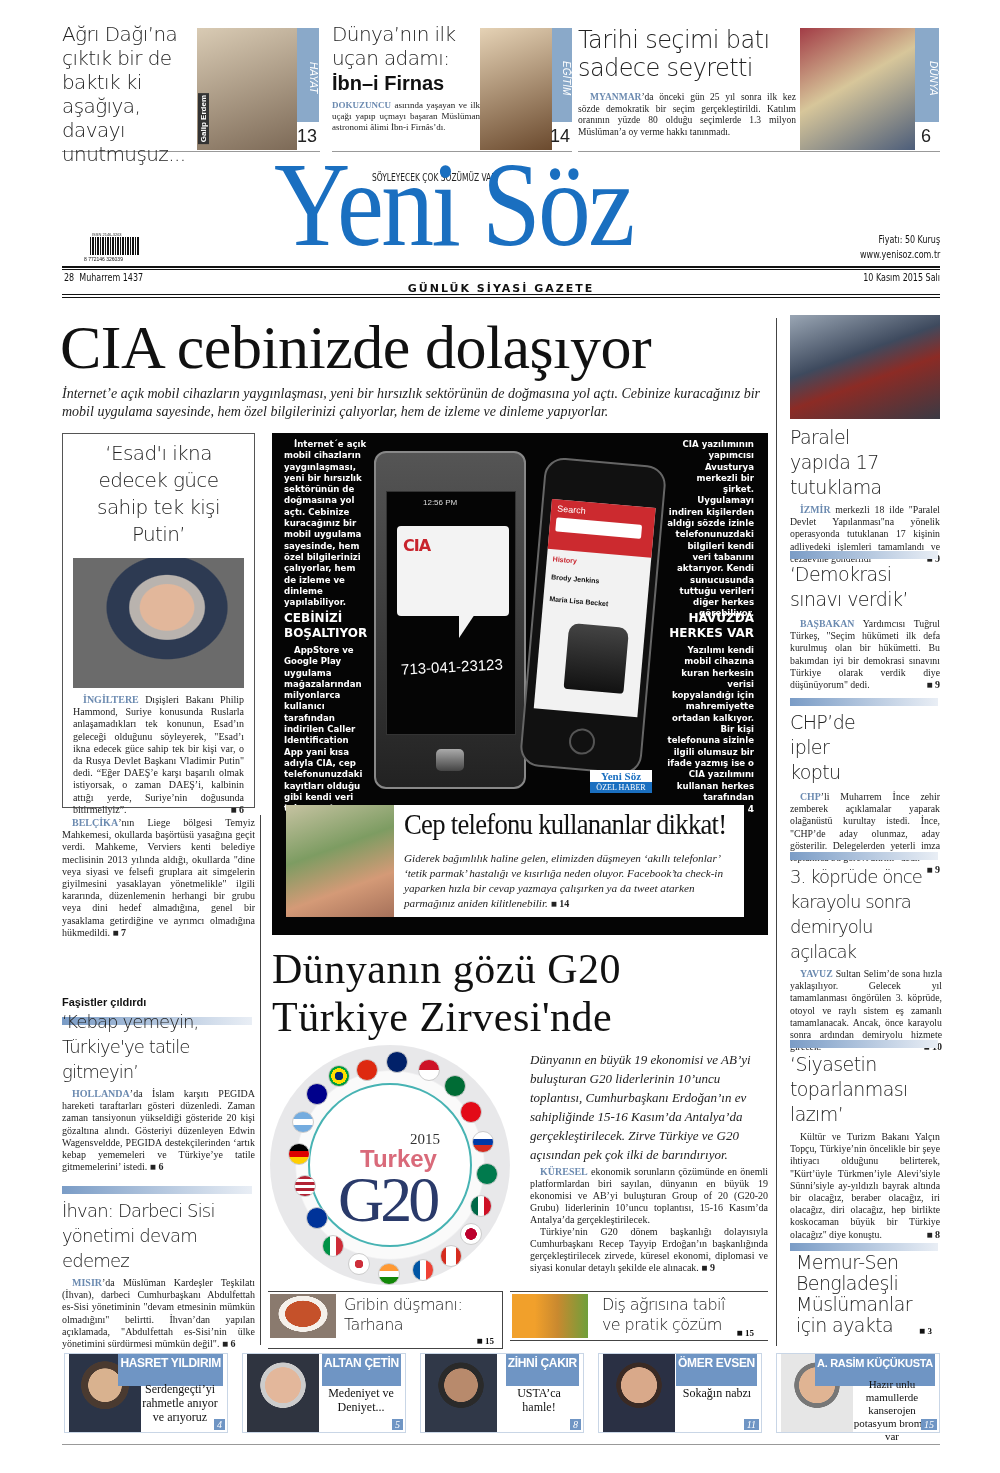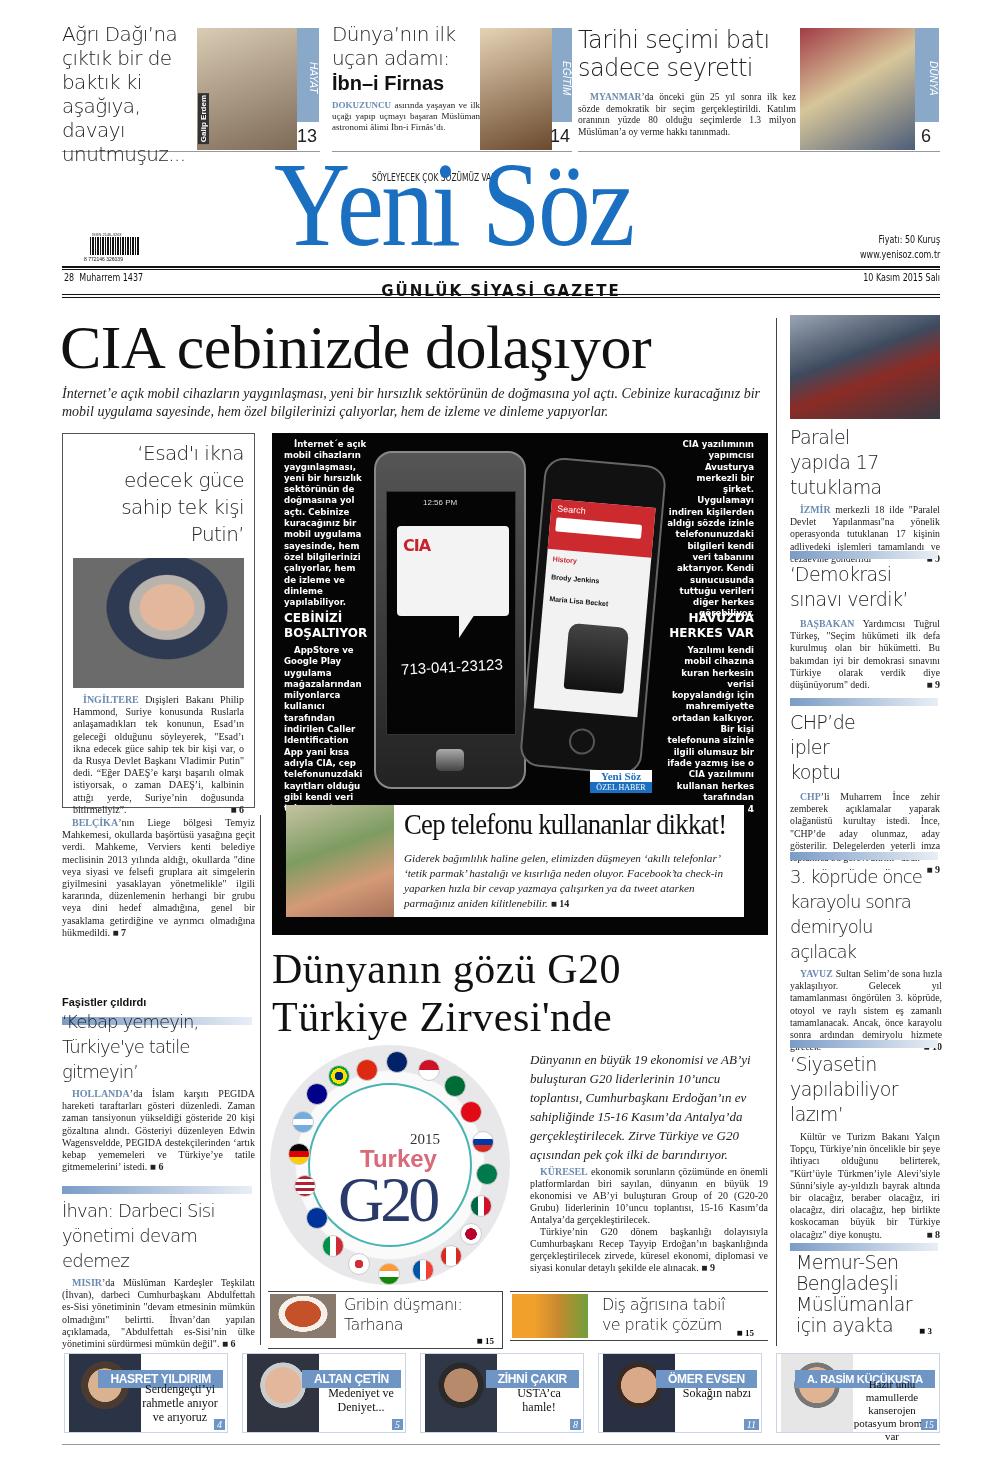--- a/index.html
+++ b/index.html
@@ -9,21 +9,21 @@
 .body-txt{font-family:"Liberation Serif",serif;font-size:10px;line-height:12.2px;text-align:justify;color:#222}
 .kicker{color:#6b8ab0;font-weight:bold}
 .pg{font-weight:bold;font-size:10px}
 .pg::before{content:"■ ";font-size:10px}
 .blue-bar{height:8px;background:linear-gradient(90deg,#7a9cc6,#e9eef5)}
 .teaser-label{background:#8aa9c9;color:#fff;writing-mode:vertical-rl;font-family:"Liberation Sans",sans-serif;font-size:10px;font-style:italic;text-align:center;padding-top:6px}
 .teaser-num{font-family:"Liberation Sans",sans-serif;font-size:18px;color:#222}
 .photo{background:linear-gradient(135deg,#9a8878,#5b4c40)}
 .col-hd{font-family:"DejaVu Sans",sans-serif;font-weight:300;color:#222;letter-spacing:-0.6px}
 .author-box{position:absolute;top:1353px;height:80px;border:1px solid #c9d6e6}
-.author-name{position:absolute;top:16px;right:4px;height:18px;background:#6f95c4;color:#fff;font-family:"Liberation Sans",sans-serif;font-weight:bold;font-size:12px;line-height:18px;padding:0 12px;letter-spacing:-0.3px}
+.author-name{position:absolute;top:0;right:4px;height:32px;background:#6f95c4;color:#fff;font-family:"Liberation Sans",sans-serif;font-weight:bold;font-size:12px;line-height:18px;padding:0 2px;letter-spacing:-0.3px}
 .author-title{position:absolute;text-align:center;font-size:12px;line-height:14px;color:#111}
 .author-pg{position:absolute;right:2px;bottom:2px;background:#6f95c4;color:#fff;font-size:10px;padding:0 3px;font-style:italic}
 .author-photo{position:absolute;left:4px;top:0;bottom:0;width:72px;background:radial-gradient(circle at 50% 40%,#d9b28f 0 28%,#4a3a30 29% 40%,#2b3447 41%)}
 .flag{position:absolute;width:22px;height:22px;border-radius:50%;border:1px solid #ccc}
 .phone-txt{font-family:"DejaVu Sans",sans-serif;font-weight:bold;color:#fff;font-size:8.6px;line-height:11.3px}
 </style>
 </head>
 <body>
 
 <div class="abs" style="left:62px;top:22px;width:258px;height:130px;border-bottom:1px solid #999">
@@ -56,32 +56,32 @@
   <div class="abs" style="left:30px;top:72px;font-size:4px;font-family:'Liberation Sans',sans-serif;color:#333">ISSN 2146-3263</div>
   <div class="abs" style="left:28px;top:77px;width:50px;height:18px;background:repeating-linear-gradient(90deg,#111 0 1px,#fff 1px 2px,#111 2px 4px,#fff 4px 5px)"></div>
   <div class="abs" style="left:22px;top:96px;font-size:5px;font-family:'Liberation Sans',sans-serif">8 772146 326039</div>
   <div class="abs" style="left:310px;top:12px;font-size:10px;font-family:'DejaVu Sans',sans-serif;transform:scaleX(0.75);transform-origin:left;color:#222">SÖYLEYECEK ÇOK SÖZÜMÜZ VAR</div>
   <div class="abs" style="left:212px;top:-20px;font-family:'Liberation Serif',serif;font-size:120px;line-height:130px;color:#1a6fc0;transform:scaleX(0.88);transform-origin:left;letter-spacing:-3px;font-weight:normal">Yeni Söz</div>
   <div class="abs" style="right:0;top:74px;font-size:10px;font-family:'DejaVu Sans',sans-serif;transform:scaleX(0.8);transform-origin:right;text-align:right">Fiyatı: 50 Kuruş</div>
   <div class="abs" style="right:0;top:89px;font-size:10px;font-family:'DejaVu Sans',sans-serif;transform:scaleX(0.8);transform-origin:right;text-align:right">www.yenisoz.com.tr</div>
 
   <div class="abs" style="left:0;top:106px;width:878px;height:4px;border-top:2px solid #111;border-bottom:1px solid #111"></div>
   <div class="abs" style="left:2px;top:112px;font-size:10px;font-family:'DejaVu Sans',sans-serif;transform:scaleX(0.8);transform-origin:left;white-space:pre">28  Muharrem 1437</div>
-  <div class="abs" style="left:0;width:878px;top:122px;text-align:center;font-size:15px;font-family:'DejaVu Sans',sans-serif;font-weight:bold;letter-spacing:2px">GÜNLÜK SİYASİ GAZETE</div>
+  <div class="abs" style="left:0;width:878px;top:122px;text-align:center;font-size:11px;font-family:'DejaVu Sans',sans-serif;font-weight:bold;letter-spacing:2px">GÜNLÜK SİYASİ GAZETE</div>
   <div class="abs" style="right:0;top:112px;font-size:10px;font-family:'DejaVu Sans',sans-serif;transform:scaleX(0.8);transform-origin:right">10 Kasım 2015 Salı</div>
   <div class="abs" style="left:0;top:134px;width:878px;height:4px;border-top:1px solid #111;border-bottom:1px solid #111"></div>
 </div>
 
 <div class="abs" style="left:60px;top:312px;width:710px;font-family:'Liberation Serif',serif;font-size:62px;line-height:70px;letter-spacing:-0.5px;color:#111;white-space:nowrap">CIA cebinizde dolaşıyor</div>
 <div class="abs" style="left:62px;top:385px;width:708px;font-style:italic;font-size:14px;line-height:18px;color:#222">İnternet’e açık mobil cihazların yaygınlaşması, yeni bir hırsızlık sektörünün de doğmasına yol açtı. Cebinize kuracağınız bir mobil uygulama sayesinde, hem özel bilgilerinizi çalıyorlar, hem de izleme ve dinleme yapıyorlar.</div>
 
 <div class="abs" style="left:776px;top:318px;width:1px;height:1028px;background:#444"></div>
 
 <div class="abs" style="left:62px;top:433px;width:193px;height:375px;border:1px solid #555;padding:6px 10px">
-  <div class="col-hd" style="font-size:20px;line-height:27px;text-align:right">‘Esad'ı ikna edecek güce sahip tek kişi Putin’</div>
+  <div class="col-hd" style="font-size:20px;line-height:27px;text-align:center">‘Esad'ı ikna edecek güce sahip tek kişi Putin’</div>
   <div style="margin:10px 0 6px;height:130px;background:radial-gradient(ellipse at 55% 38%,#e2b79b 0 20%,#b9b3ae 21% 28%,#2d3a52 29% 45%,#6b6b6b 46%)"></div>
   <div class="body-txt" style="text-indent:10px"><span class="kicker">İNGİLTERE</span><span> Dışişleri Bakanı Philip Hammond, Suriye konusunda Ruslarla anlaşamadıkları tek konunun, Esad’ın geleceği olduğunu söyleyerek, "Esad’ı ikna edecek güce sahip tek bir kişi var, o da Rusya Devlet Başkanı Vladimir Putin" dedi. “Eğer DAEŞ’e karşı başarılı olmak istiyorsak, o zaman DAEŞ’i, kalbinin attığı yerde, Suriye’nin doğusunda bitirmeliyiz”.</span> <span class="pg" style="float:right">6</span></div>
 </div>
 
 <div class="abs" style="left:62px;top:815px;width:193px">
   <div class="body-txt" style="text-indent:10px;margin-top:2px"><span class="kicker">BELÇİKA</span><span>’nın Liege bölgesi Temyiz Mahkemesi, okullarda başörtüsü yasağına geçit verdi. Mahkeme, Verviers kenti belediye meclisinin 2013 yılında aldığı, okullarda "dine veya siyasi ve felsefi gruplara ait simgelerin giyilmesini yasaklayan yönetmelikle" ilgili kararında, düzenlemenin herhangi bir grubu veya dini hedef almadığına, genel bir yasaklama getirdiğine ve ayrımcı olmadığına hükmedildi.</span> <span class="pg">7</span></div>
 </div>
 <div class="abs blue-bar" style="left:62px;top:1017px;width:190px"></div>
 
 <div class="abs" style="left:62px;top:996px;width:193px">
@@ -99,21 +99,21 @@
 
 <div class="abs" style="left:272px;top:433px;width:496px;height:502px;background:#050505">
   <div class="abs phone-txt" style="left:12px;top:6px;width:86px;text-indent:10px">İnternet´e açık mobil cihazların yaygınlaşması, yeni bir hırsızlık sektörünün de doğmasına yol açtı. Cebinize kuracağınız bir mobil uygulama sayesinde, hem özel bilgilerinizi çalıyorlar, hem de izleme ve dinleme yapılabiliyor.</div>
   <div class="abs" style="left:12px;top:178px;width:86px;font-family:'DejaVu Sans',sans-serif;font-weight:bold;color:#fff;font-size:12px;line-height:15px">CEBİNİZİ BOŞALTIYOR</div>
   <div class="abs phone-txt" style="left:12px;top:212px;width:86px;text-indent:10px">AppStore ve Google Play uygulama mağazalarından milyonlarca kullanıcı tarafından indirilen Caller Identification App yani kısa adıyla CIA, cep telefonunuzdaki kayıtları olduğu gibi kendi veri tabanına taşıyor.</div>
 
   <div class="abs phone-txt" style="left:394px;top:6px;width:88px;text-align:right">CIA yazılımının yapımcısı Avusturya merkezli bir şirket. Uygulamayı indiren kişilerden aldığı sözde izinle telefonunuzdaki bilgileri kendi veri tabanını aktarıyor. Kendi sunucusunda tuttuğu verileri diğer herkes görebiliyor.</div>
   <div class="abs" style="left:394px;top:178px;width:88px;text-align:right;font-family:'DejaVu Sans',sans-serif;font-weight:bold;color:#fff;font-size:12px;line-height:15px">HAVUZDA HERKES VAR</div>
   <div class="abs phone-txt" style="left:394px;top:212px;width:88px;text-align:right"><span>Yazılımı kendi mobil cihazına kuran herkesin verisi kopyalandığı için mahremiyette ortadan kalkıyor. Bir kişi telefonuna sizinle ilgili olumsuz bir ifade yazmış ise o CIA yazılımını kullanan herkes tarafından görülebiliyor.</span> <span class="pg" style="color:#fff;font-size:9px">4</span></div>
 
-  <div class="abs" style="left:102px;top:18px;width:152px;height:338px;border-radius:18px;background:linear-gradient(180deg,#555,#222);border:2px solid #888">
+  <div class="abs" style="left:102px;top:18px;width:152px;height:338px;border-radius:12px;background:linear-gradient(180deg,#555,#222);border:2px solid #888">
     <div class="abs" style="left:10px;top:38px;width:130px;height:244px;background:#050505;border:1px solid #333">
       <div class="abs" style="left:36px;top:6px;font-size:8px;color:#ddd;font-family:'Liberation Sans',sans-serif">12:56 PM</div>
       <div class="abs" style="left:10px;top:34px;width:112px;height:90px;background:#f3f3f3;border-radius:4px"></div>
       <div class="abs" style="left:72px;top:122px;width:0;height:0;border-left:0 solid transparent;border-right:16px solid transparent;border-top:24px solid #f3f3f3"></div>
       <div class="abs" style="left:16px;top:44px;color:#c8232c;font-family:'DejaVu Sans',sans-serif;font-weight:bold;font-size:16px;letter-spacing:-1px">CIA</div>
       <div class="abs" style="left:14px;top:166px;color:#fff;font-family:'Liberation Sans',sans-serif;font-size:15px;transform:rotate(-3deg)">713-041-23123</div>
     </div>
     <div class="abs" style="left:60px;top:296px;width:28px;height:22px;border-radius:5px;background:linear-gradient(#aaa,#444)"></div>
   </div>
 
@@ -212,21 +212,21 @@
 </div>
 <div class="abs blue-bar" style="left:790px;top:852px;width:148px"></div>
 
 <div class="abs" style="left:790px;top:864px;width:152px">
   <div class="col-hd" style="font-size:18px;line-height:25px;letter-spacing:-0.9px">3. köprüde önce karayolu sonra demiryolu açılacak</div>
   <div class="body-txt" style="text-indent:10px;margin-top:4px;font-size:9.8px"><span class="kicker">YAVUZ</span><span> Sultan Selim’de sona hızla yaklaşılıyor. Gelecek yıl tamamlanması öngörülen 3. köprüde, otoyol ve raylı sistem eş zamanlı tamamlanacak. Ancak, önce karayolu sonra ardından demiryolu hizmete girecek.</span> <span class="pg" style="float:right">10</span></div>
 </div>
 <div class="abs blue-bar" style="left:790px;top:1040px;width:148px"></div>
 
 <div class="abs" style="left:790px;top:1052px;width:150px">
-  <div class="col-hd" style="font-size:19px;line-height:25px;width:100px">‘Siyasetin yapılabiliyor lazım’</div>
+  <div class="col-hd" style="font-size:19px;line-height:25px;width:100px">‘Siyasetin toparlanması lazım’</div>
   <div class="body-txt" style="text-indent:10px;margin-top:4px;font-size:9.8px"><span>Kültür ve Turizm Bakanı Yalçın Topçu,  Türkiye’nin öncelikle bir şeye ihtiyacı olduğunu belirterek, "Kürt’üyle Türkmen’iyle Alevi’siyle Sünni’siyle ay-yıldızlı bayrak altında bir olacağız, beraber olacağız, iri olacağız, diri olacağız, hep birlikte koskocaman büyük bir Türkiye olacağız" diye konuştu.</span> <span class="pg" style="float:right">8</span></div>
 </div>
 <div class="abs blue-bar" style="left:790px;top:1243px;width:148px"></div>
 
 <div class="abs" style="left:796px;top:1252px;width:144px">
   <div class="col-hd" style="font-size:19px;line-height:21px;width:112px">Memur-Sen Bengladeşli Müslümanlar için ayakta</div>
   <div class="abs pg" style="right:8px;bottom:0;font-size:9px">3</div>
 </div>
 
 <div class="author-box" style="left:64px;width:164px">

